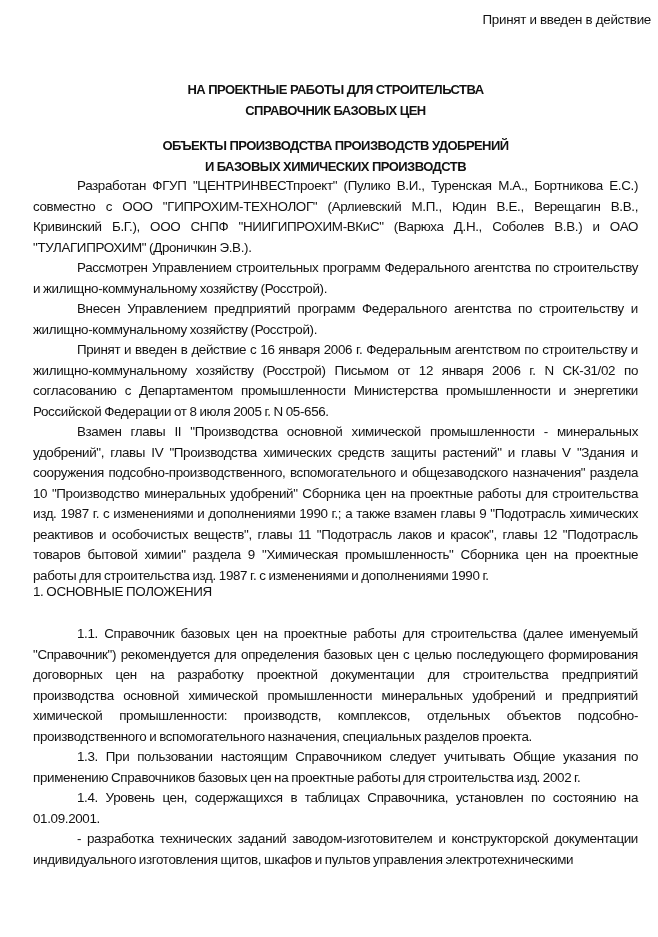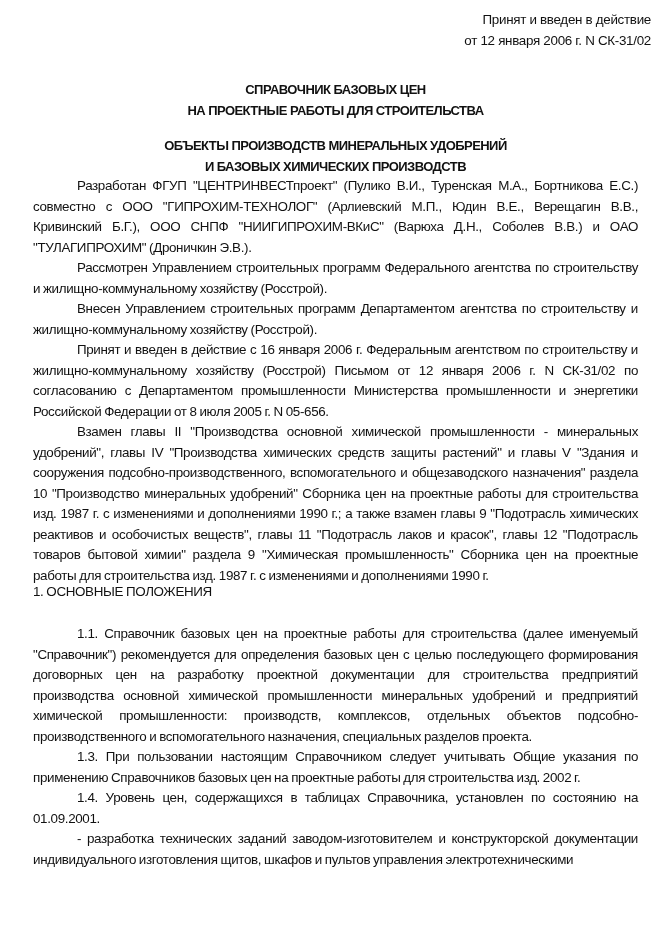--- a/index.html
+++ b/index.html
@@ -19,37 +19,36 @@
   .section { position: absolute; top: 582px; left: 0; width: 605px; }
   .body2 { position: absolute; top: 624px; left: 0; width: 605px; }
 </style>
 </head>
 <body>
 
 <div class="page">
 
   <div class="approval" style="right:-13px;">
     <div>Принят и введен в действие</div>
-    <div>от 12 января 2006 г. N СК-31/02</div>
   </div>
 
   <div class="title title1">
+    <div>НА ПРОЕКТНЫЕ РАБОТЫ ДЛЯ СТРОИТЕЛЬСТВА</div>
     <div>СПРАВОЧНИК БАЗОВЫХ ЦЕН</div>
-    <div>НА ПРОЕКТНЫЕ РАБОТЫ ДЛЯ СТРОИТЕЛЬСТВА</div>
   </div>
 
   <div class="title title2">
-    <div>ОБЪЕКТЫ ПРОИЗВОДСТВ МИНЕРАЛЬНЫХ УДОБРЕНИЙ</div>
+    <div>ОБЪЕКТЫ ПРОИЗВОДСТВА ПРОИЗВОДСТВ УДОБРЕНИЙ</div>
     <div>И БАЗОВЫХ ХИМИЧЕСКИХ ПРОИЗВОДСТВ</div>
   </div>
 
   <div class="body1 t">
     <p class="p">Разработан ФГУП "ЦЕНТРИНВЕСТпроект" (Пулико В.И., Туренская М.А., Бортникова Е.С.) совместно с ООО "ГИПРОХИМ-ТЕХНОЛОГ" (Арлиевский М.П., Юдин В.Е., Верещагин В.В., Кривинский Б.Г.), ООО СНПФ "НИИГИПРОХИМ-ВКиС" (Варюха Д.Н., Соболев В.В.) и ОАО "ТУЛАГИПРОХИМ" (Дроничкин Э.В.).</p>
     <p class="p">Рассмотрен Управлением строительных программ Федерального агентства по строительству и жилищно-коммунальному хозяйству (Росстрой).</p>
-    <p class="p">Внесен Управлением строительных программ Департаментом агентства по строительству и жилищно-коммунальному хозяйству (Росстрой).</p>
+    <p class="p">Внесен Управлением предприятий программ Федерального агентства по строительству и жилищно-коммунальному хозяйству (Росстрой).</p>
     <p class="p">Принят и введен в действие с 16 января 2006 г. Федеральным агентством по строительству и жилищно-коммунальному хозяйству (Росстрой) Письмом от 12 января 2006 г. N СК-31/02 по согласованию с Департаментом промышленности Министерства промышленности и энергетики Российской Федерации от 8 июля 2005 г. N 05-656.</p>
     <p class="p">Взамен главы II "Производства основной химической промышленности - минеральных удобрений", главы IV "Производства химических средств защиты растений" и главы V "Здания и сооружения подсобно-производственного, вспомогательного и общезаводского назначения" раздела 10 "Производство минеральных удобрений" Сборника цен на проектные работы для строительства изд. 1987 г. с изменениями и дополнениями 1990 г.; а также взамен главы 9 "Подотрасль химических реактивов и особочистых веществ", главы 11 "Подотрасль лаков и красок", главы 12 "Подотрасль товаров бытовой химии" раздела 9 "Химическая промышленность" Сборника цен на проектные работы для строительства изд. 1987 г. с изменениями и дополнениями 1990 г.</p>
   </div>
 
   <div class="section t">1. ОСНОВНЫЕ ПОЛОЖЕНИЯ</div>
 
   <div class="body2 t">
     <p class="p">1.1. Справочник базовых цен на проектные работы для строительства (далее именуемый "Справочник") рекомендуется для определения базовых цен с целью последующего формирования договорных цен на разработку проектной документации для строительства предприятий производства основной химической промышленности минеральных удобрений и предприятий химической промышленности: производств, комплексов, отдельных объектов подсобно-производственного и вспомогательного назначения, специальных разделов проекта.</p>
     <p class="p">1.3. При пользовании настоящим Справочником следует учитывать Общие указания по применению Справочников базовых цен на проектные работы для строительства изд. 2002 г.</p>
     <p class="p">1.4. Уровень цен, содержащихся в таблицах Справочника, установлен по состоянию на 01.09.2001.</p>

